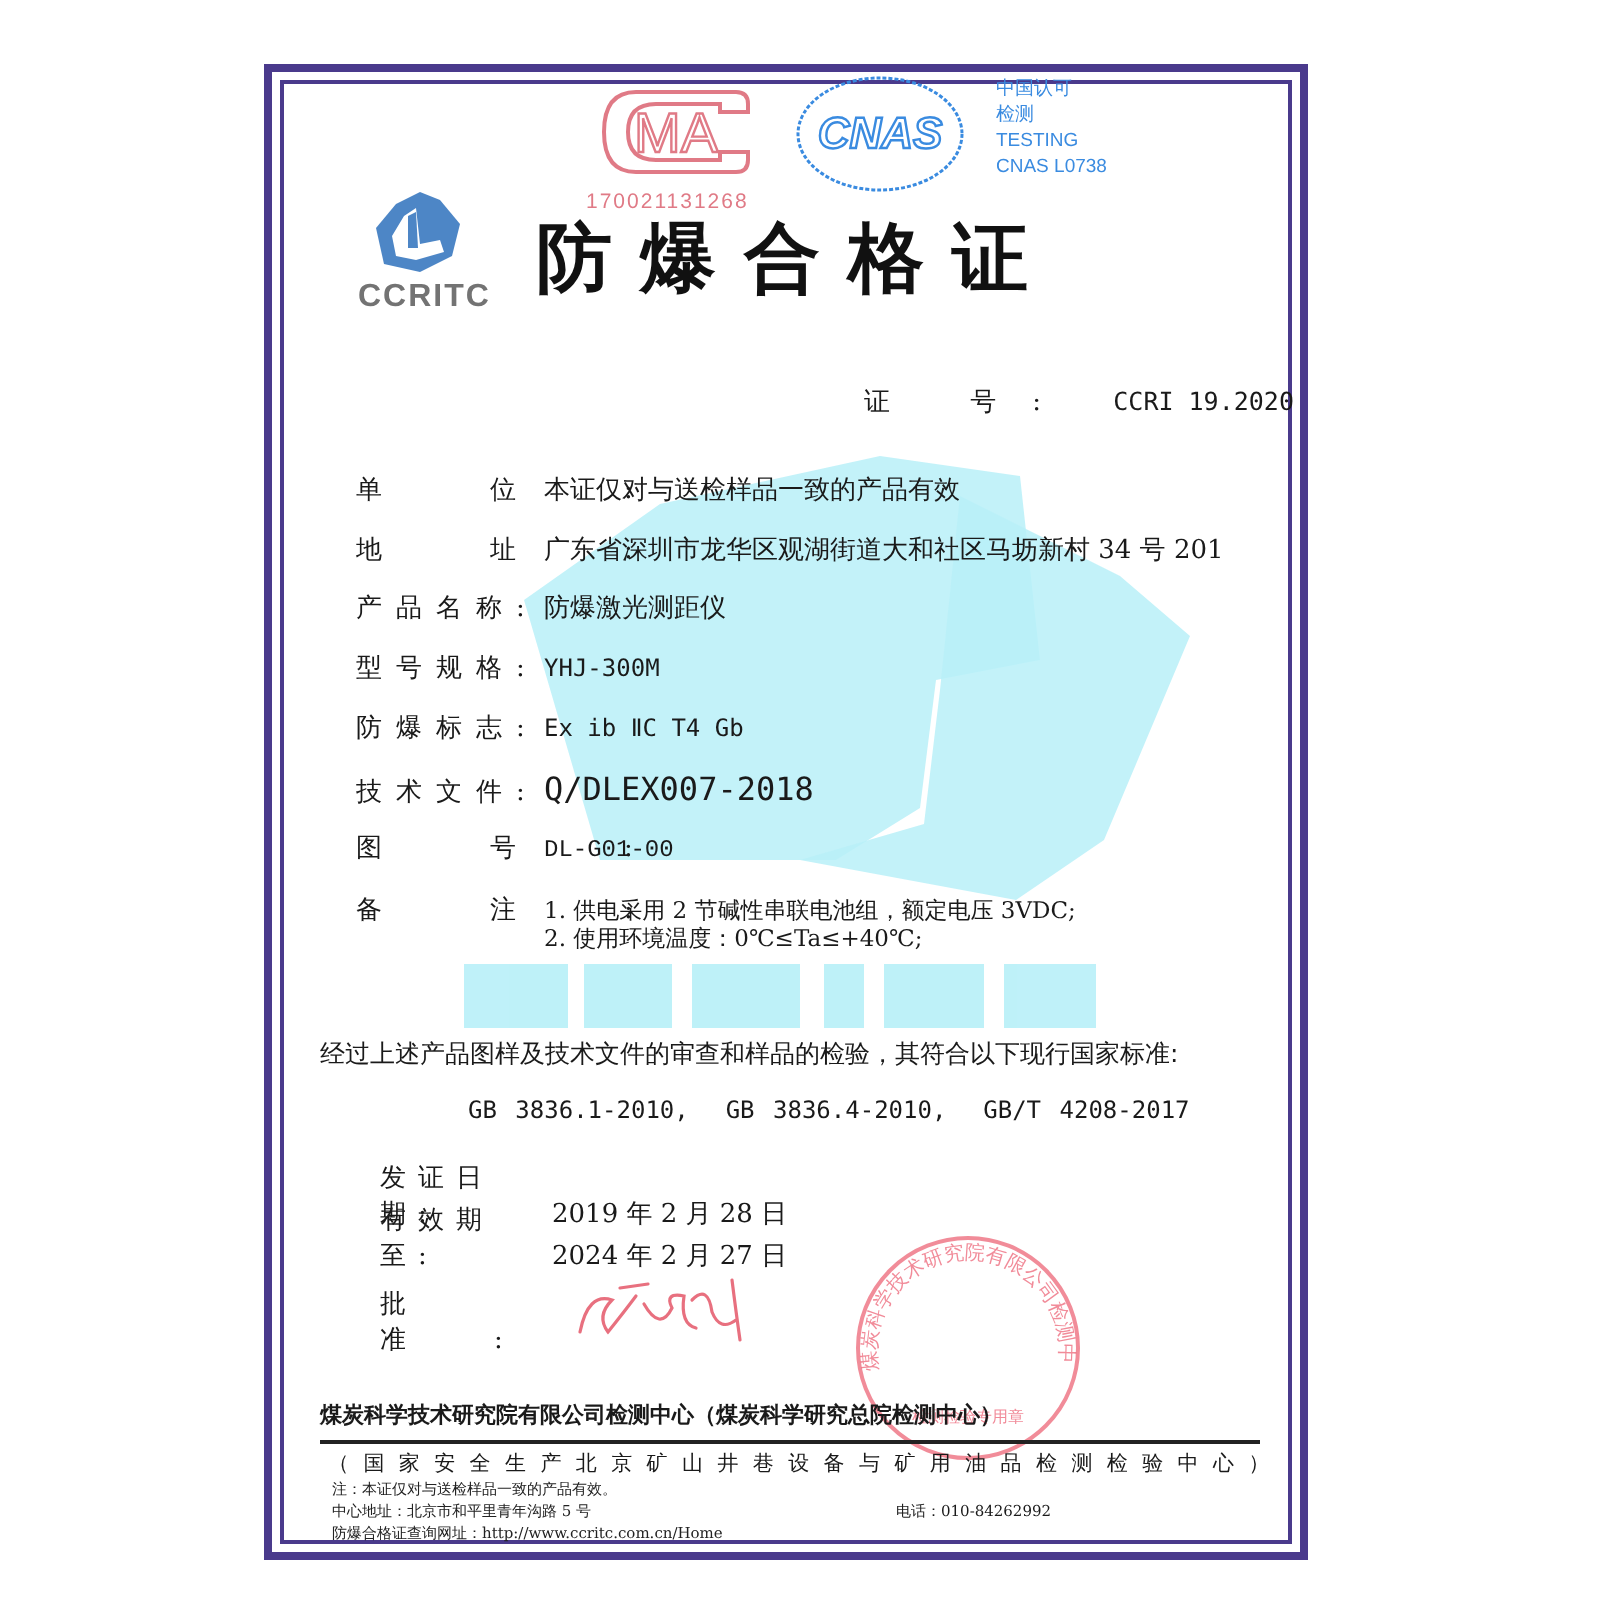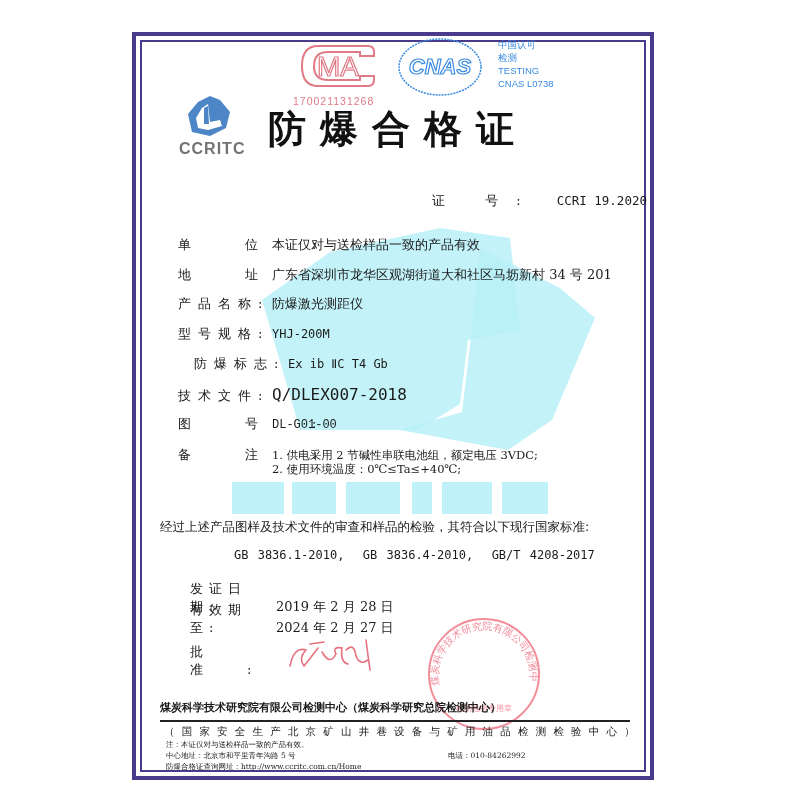--- a/index.html
+++ b/index.html
@@ -86,24 +86,24 @@
 <div class="row" style="top:236px;">
   <span class="lbl" style="letter-spacing:54px;">单位:</span><span class="val">本证仅对与送检样品一致的产品有效</span>
 </div>
 <div class="row" style="top:266px;">
   <span class="lbl" style="letter-spacing:54px;">地址:</span><span class="val">广东省深圳市龙华区观湖街道大和社区马坜新村 34 号 201</span>
 </div>
 <div class="row" style="top:295px;">
   <span class="lbl" style="letter-spacing:7px;">产品名称:</span><span class="val">防爆激光测距仪</span>
 </div>
 <div class="row" style="top:325px;">
-  <span class="lbl" style="letter-spacing:7px;">型号规格:</span><span class="val" style="font-family:'DejaVu Sans Mono','Liberation Mono',monospace;font-size:12px;">YHJ-200M</span>
+  <span class="lbl" style="letter-spacing:7px;">型号规格:</span><span class="val" style="font-family:'DejaVu Sans Mono','Liberation Mono',monospace;font-size:12px;">YHJ-300M</span>
 </div>
 <div class="row" style="top:355px;">
-  <span class="lbl" style="letter-spacing:7px;margin-left:16px;">防爆标志:</span><span class="val" style="font-family:'DejaVu Sans Mono','Liberation Mono',monospace;font-size:12px;">Ex ib ⅡC T4 Gb</span>
+  <span class="lbl" style="letter-spacing:7px;">防爆标志:</span><span class="val" style="font-family:'DejaVu Sans Mono','Liberation Mono',monospace;font-size:12px;">Ex ib ⅡC T4 Gb</span>
 </div>
 <div class="row" style="top:385px;">
   <span class="lbl" style="letter-spacing:7px;">技术文件:</span><span class="val" style="font-family:'DejaVu Sans Mono','Liberation Mono',monospace;font-size:16px;">Q/DLEX007-2018</span>
 </div>
 <div class="row" style="top:415px;">
   <span class="lbl" style="letter-spacing:54px;">图号:</span><span class="val" style="font-family:Liberation Mono, monospace;font-size:12px;">DL-G01-00</span>
 </div>
 <div class="row" style="top:446px;">
   <span class="lbl" style="letter-spacing:54px;">备注:</span>
 </div>

